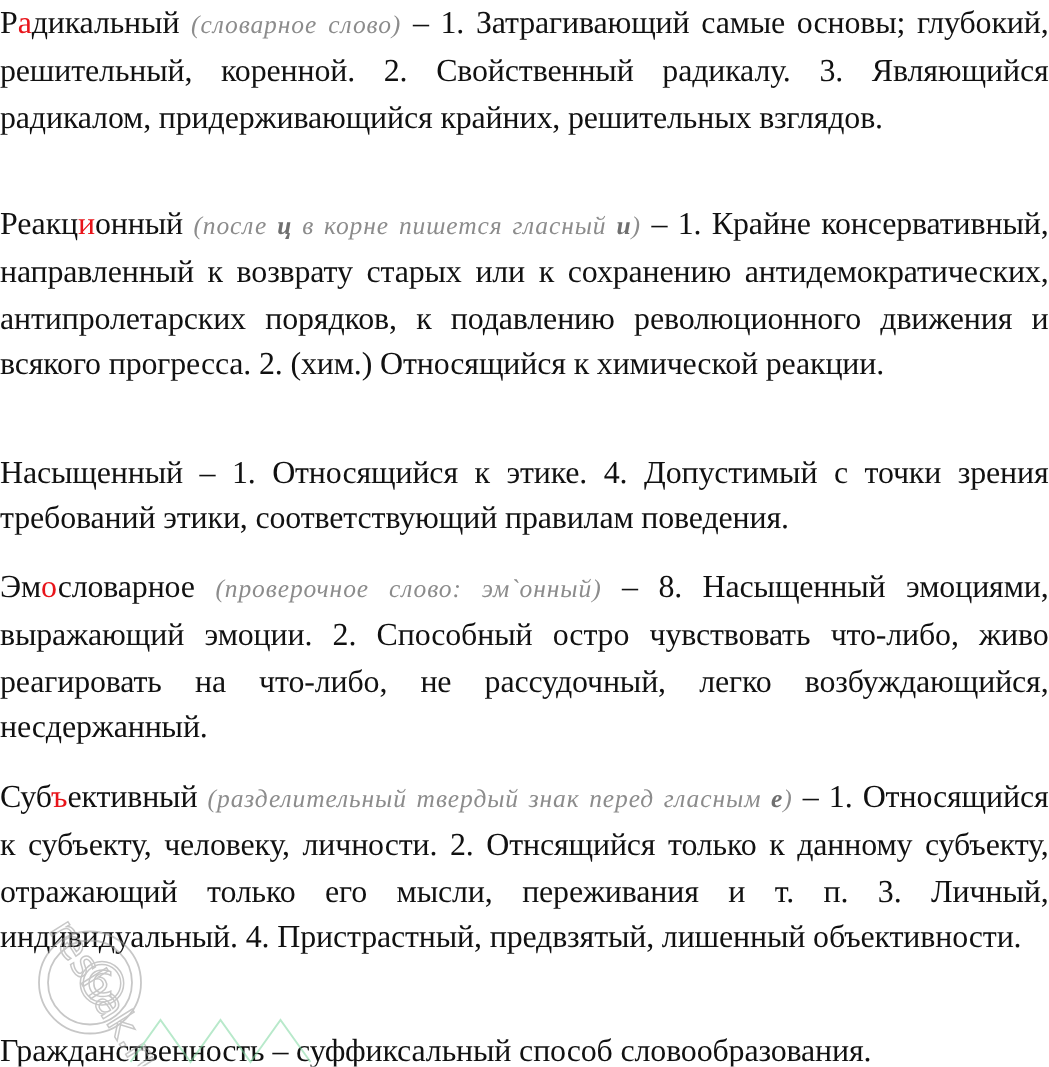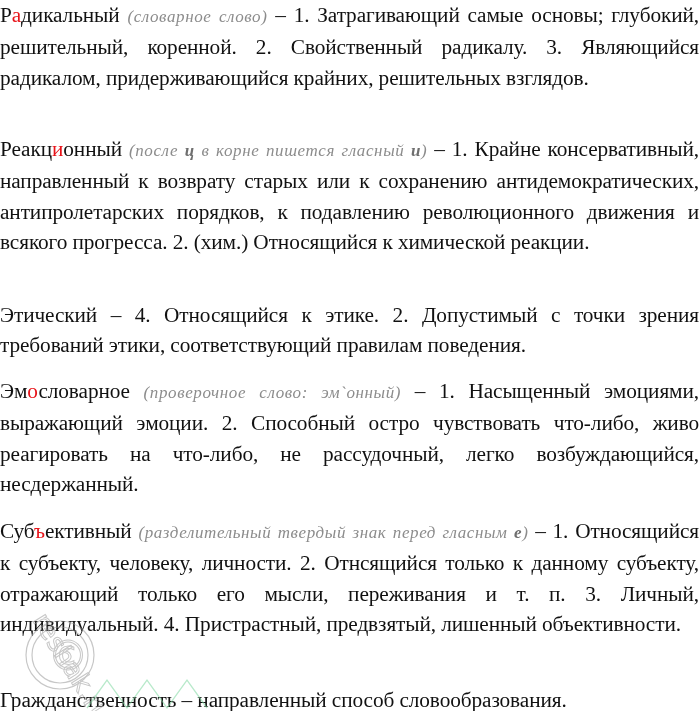--- a/index.html
+++ b/index.html
@@ -58,27 +58,27 @@
 </style>
 </head>
 <body>
 
 <div class="doc">
 
   <p class="entry" id="e1"><span><span>Р</span><span class="hl">а</span><span>дикальный</span></span> <span class="note">(словарное слово)</span><span> – 1. Затрагивающий самые основы; глубокий, решительный, коренной. 2. Свойственный радикалу. 3. Являющийся радикалом, придерживающийся крайних, решительных взглядов.</span></p>
 
   <p class="entry" id="e2"><span><span>Реакц</span><span class="hl">и</span><span>онный</span></span> <span class="note"><span>(после </span><b>ц</b><span> в корне пишется гласный </span><b>и</b><span>)</span></span><span> – 1. Крайне консервативный, направленный к возврату старых или к сохранению антидемократических, антипролетарских порядков, к подавлению революционного движения и всякого прогресса. 2. (хим.) Относящийся к химической реакции.</span></p>
 
-  <p class="entry" id="e3"><span>Этический</span><span> – 4. Относящийся к этике. 2. Допустимый с точки зрения требований этики, соответствующий правилам поведения.</span></p>
+  <p class="entry" id="e3"><span>Насыщенный</span><span> – 1. Относящийся к этике. 4. Допустимый с точки зрения требований этики, соответствующий правилам поведения.</span></p>
 
-  <p class="entry" id="e4"><span><span>Эм</span><span class="hl">о</span><span>словарное</span></span> <span class="note">(проверочное слово: эм`онный)</span><span> – 1. Насыщенный эмоциями, выражающий эмоции. 2. Способный остро чувствовать что-либо, живо реагировать на что-либо, не рассудочный, легко возбуждающийся, несдержанный.</span></p>
+  <p class="entry" id="e4"><span><span>Эм</span><span class="hl">о</span><span>словарное</span></span> <span class="note">(проверочное слово: эм`онный)</span><span> – 8. Насыщенный эмоциями, выражающий эмоции. 2. Способный остро чувствовать что-либо, живо реагировать на что-либо, не рассудочный, легко возбуждающийся, несдержанный.</span></p>
 
   <p class="entry" id="e5"><span><span>Суб</span><span class="hl">ъ</span><span>ективный</span></span> <span class="note"><span>(разделительный твердый знак перед гласным </span><b>е</b><span>)</span></span><span> – 1. Относящийся к субъекту, человеку, личности. 2. Отнсящийся только к данному субъекту, отражающий только его мысли, переживания и т. п. 3. Личный, индивидуальный. 4. Пристрастный, предвзятый, лишенный объективности.</span></p>
 
-  <p class="entry" id="e6"><span>Гражданственность</span><span> – направленный способ словообразования.</span></p>
+  <p class="entry" id="e6"><span>Гражданственность</span><span> – суффиксальный способ словообразования.</span></p>
 
 </div>
 
 <svg class="watermark" viewBox="0 0 200 131" xmlns="http://www.w3.org/2000/svg">
   <g fill="none" stroke="#9a9a9a" stroke-width="1.2">
     <circle cx="48" cy="75" r="34"></circle>
     <circle cx="48" cy="75" r="28"></circle>
   </g>
   <text x="36" y="90" font-size="40" fill="none" stroke="#9a9a9a" stroke-width="1" font-family="DejaVu Sans, sans-serif">©</text>
   <text x="0" y="0" font-size="26" fill="none" stroke="#9a9a9a" stroke-width="1" font-family="DejaVu Sans, sans-serif" transform="translate(20,40) rotate(58)">reshak.ru</text>

